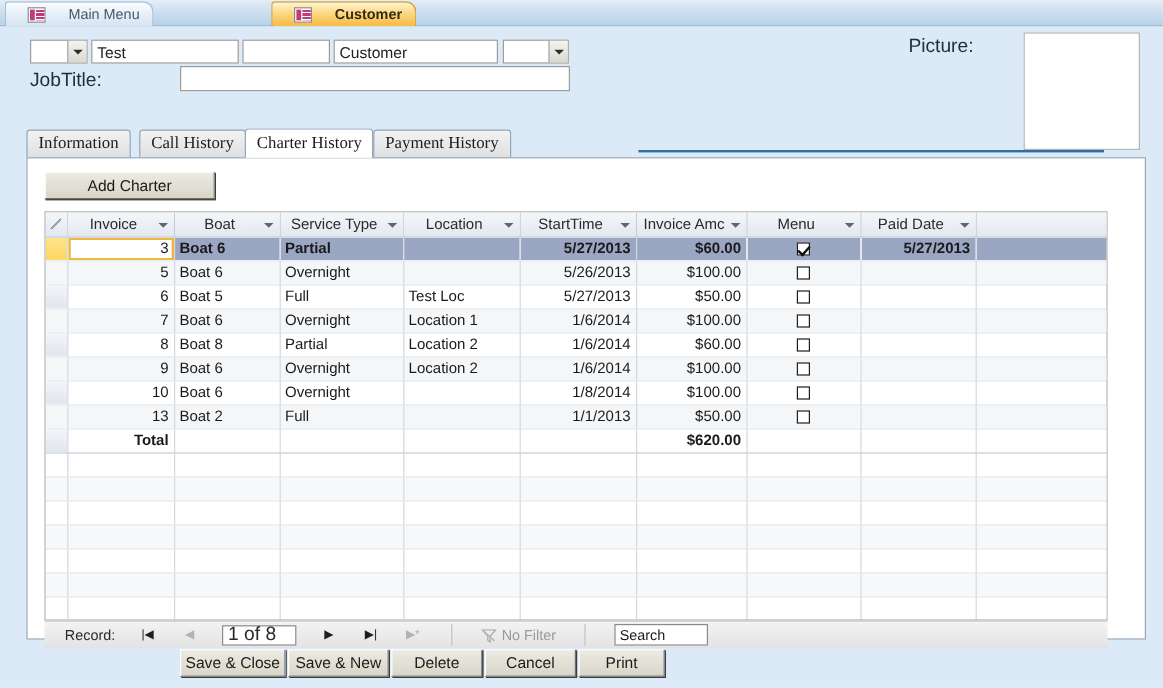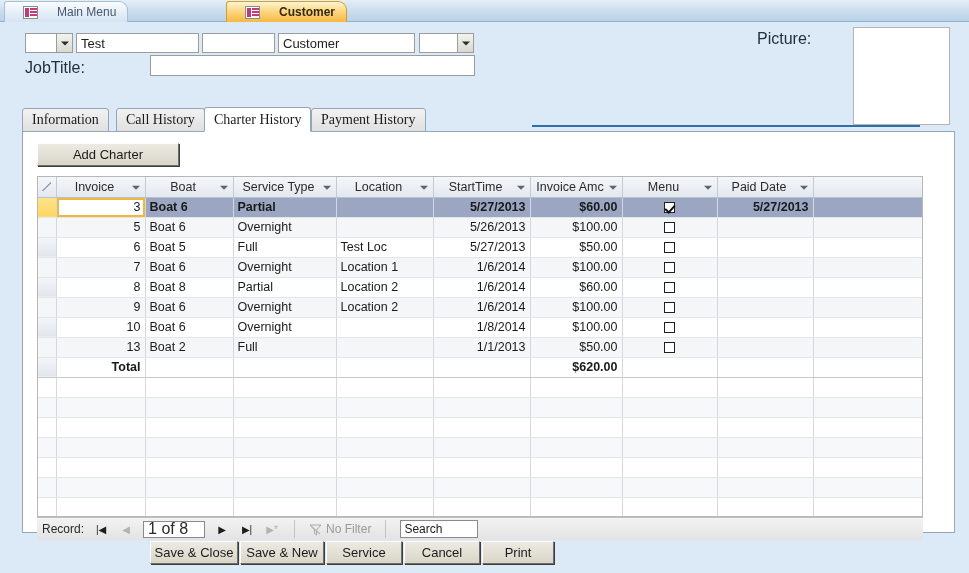--- a/index.html
+++ b/index.html
@@ -233,21 +233,21 @@
     transform: rotate(42deg);
   }
 
   
   #recnav {
     position: absolute;
     background: linear-gradient(to bottom,#f3f3f3 0%,#e3e3e3 100%);
     border-top: 1px solid #c0c0c0;
     display: flex; align-items: center;
     font-size: 12px; color: #2a2a2a;
-    padding-left: 5px; gap: 9px;
+    padding-left: 17px; gap: 19px;
   }
   .navbtn {
     width: 16px; height: 16px;
     display: flex; align-items: center; justify-content: center;
     color: #1e1e1e; font-size: 10px;
   }
   .navbtn.dim { color: #b3b3b3; }
   .navbox {
     width: 62px; height: 17px;
     background: #ffffff; border: 1px solid #8a8a8a;
@@ -595,18 +595,18 @@
         <span class="navsep"></span>
         <span class="searchbox" placeholder="Search">Search</span>
       </div>
 
     </div>
   </div>
 
   <div id="btnrow" style="left:150px; top:519px;">
     <div class="btn3d" style="width:88px;">Save &amp; Close</div>
     <div class="btn3d" style="width:84px; margin-left:2px;">Save &amp; New</div>
-    <div class="btn3d" style="width:76px; margin-left:2px;">Service</div>
+    <div class="btn3d" style="width:76px; margin-left:2px;">Delete</div>
     <div class="btn3d" style="width:76px; margin-left:2px;">Cancel</div>
     <div class="btn3d" style="width:72px; margin-left:2px;">Print</div>
   </div>
 
 </div>
 
 </body></html>

